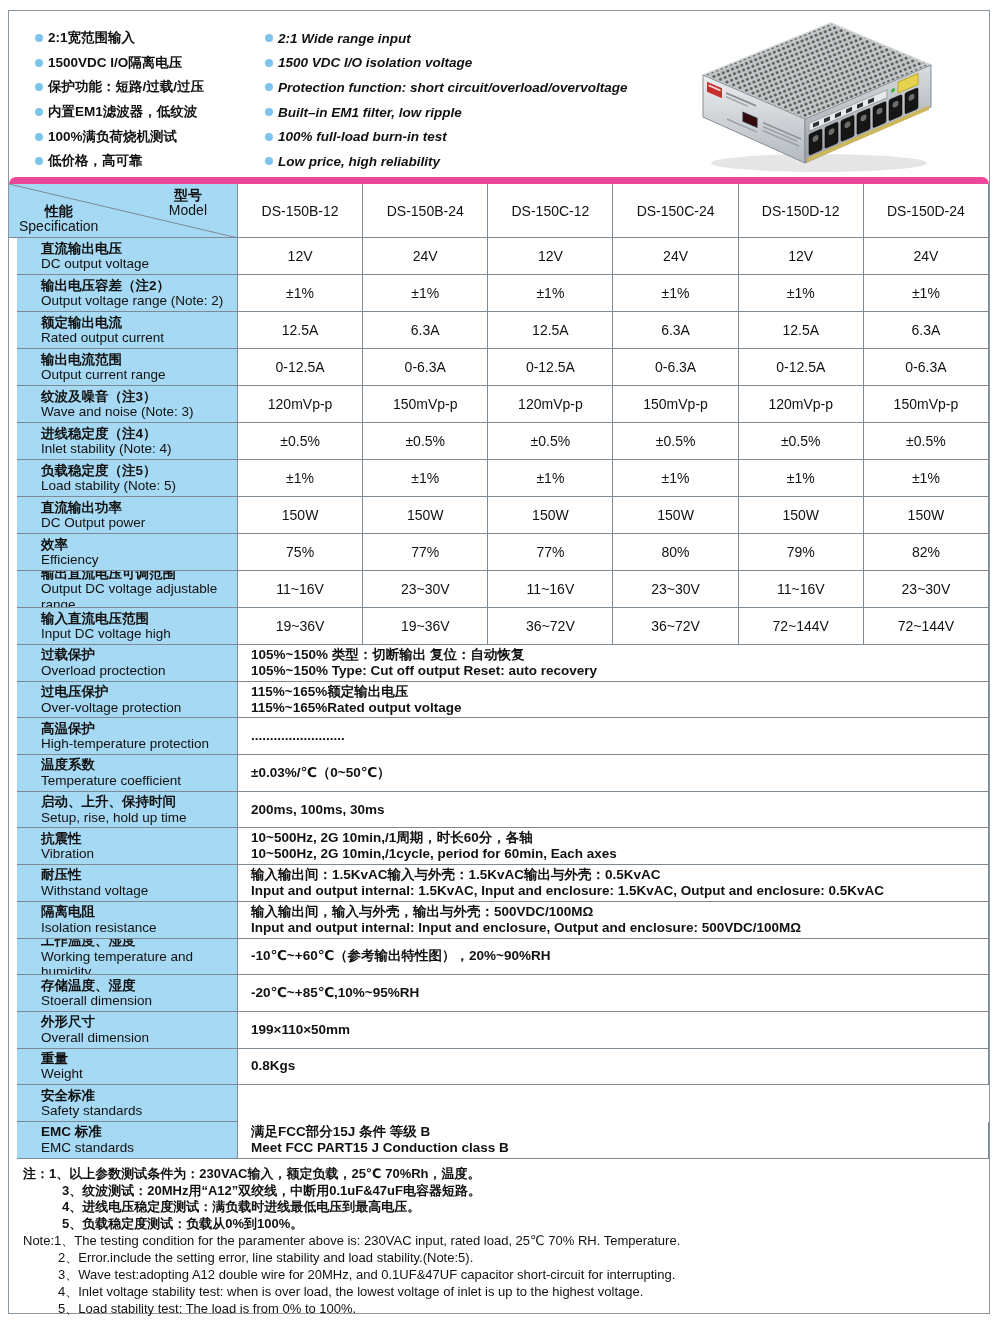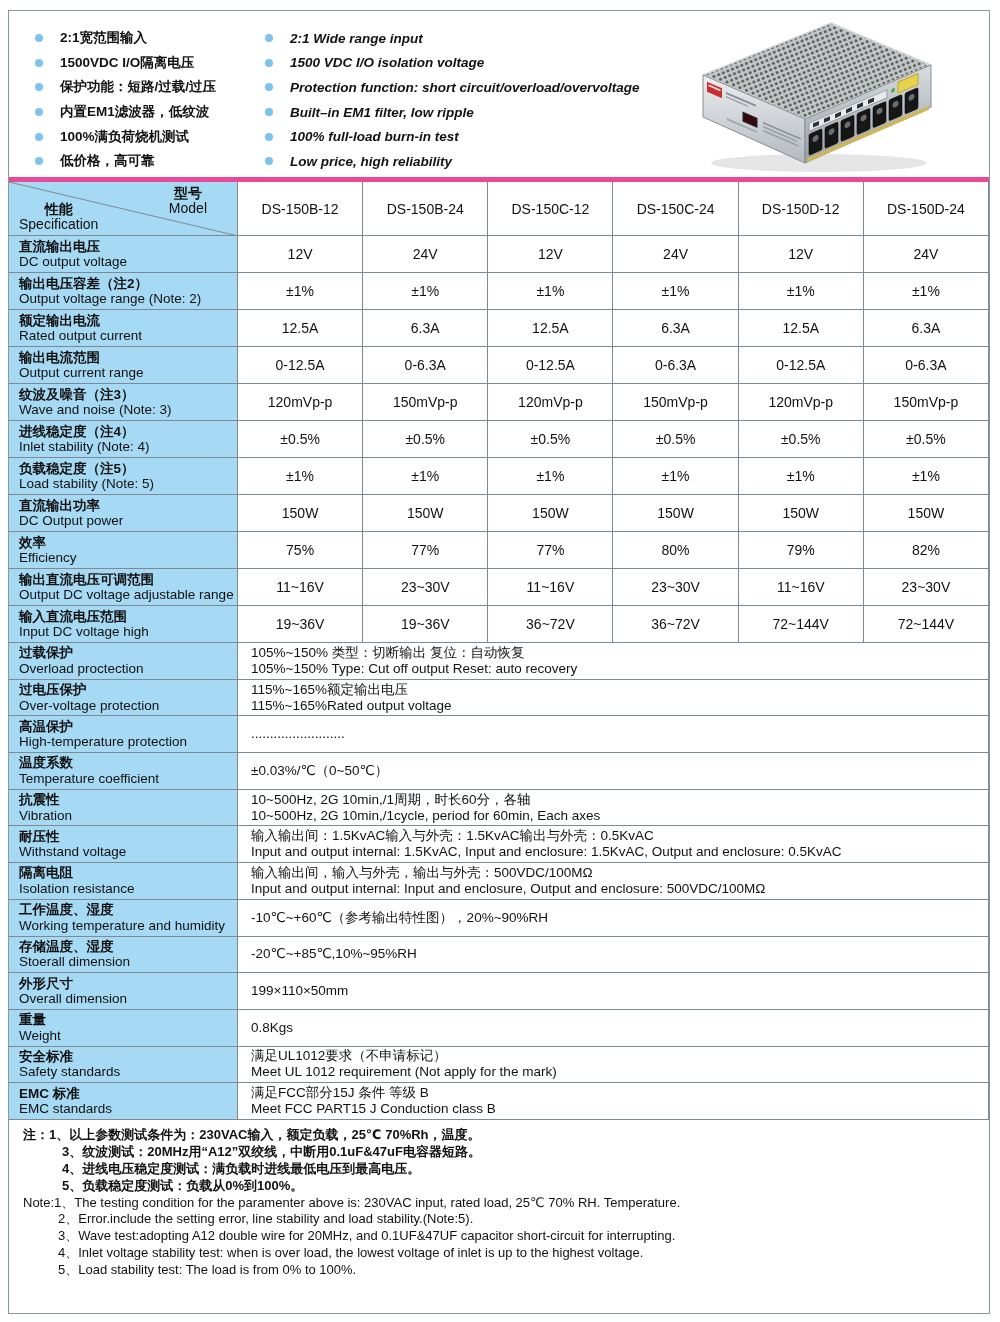--- a/index.html
+++ b/index.html
@@ -8,42 +8,42 @@
     font-family:"Liberation Sans","DejaVu Sans",sans-serif;color:#111;
     -webkit-font-smoothing:antialiased;
   }
   .doc{position:absolute;left:8px;top:10px;width:982px;height:1304px;border:1px solid #8b97a0;box-sizing:border-box;}
 
   
   .features{position:relative;height:166px;}
   .feat-col{position:absolute;top:15px;}
   .feat-col.zh{left:26px;}
   .feat-col.en{left:256px;font-style:italic;}
-  .feat-item{display:flex;align-items:center;height:24.6px;font-size:13.5px;font-weight:700;white-space:nowrap;gap:12px;}
+  .feat-item{display:flex;align-items:center;height:24.6px;font-size:13.5px;font-weight:700;white-space:nowrap;}
   .bullet{width:8px;height:8px;border-radius:50%;background:#7ec3ec;margin-right:5px;flex:0 0 auto;}
   .photo{position:absolute;right:48px;top:2px;width:250px;height:162px;}
 
   
-  .spec-table{border-top:5px solid #ec4899;box-sizing:border-box;}
+  .spec-table{border-top:7px solid #ec4899;box-sizing:border-box;border-radius:7px;}
   .trow{display:grid;grid-template-columns:229px repeat(6,1fr);}
   .cell{border-right:1px solid #7e8a93;border-bottom:1px solid #7e8a93;box-sizing:border-box;display:flex;align-items:center;justify-content:center;font-size:14px;background:#fff;overflow:hidden;}
   .trow .cell:first-child{border-left:none;}
   .hrow{height:54px;}
   .srow{height:37px;}
   .mrow{height:36.7px;}
-  .lbl{background:#a6d9f3;flex-direction:column;align-items:flex-start;justify-content:center;padding-left:10px;font-size:13.5px;line-height:15.5px;}
+  .lbl{background:#a6d9f3;flex-direction:column;align-items:flex-start;justify-content:center;padding-left:24px;font-size:13.5px;line-height:15.5px;margin-left:8px;}
   .lbl .zh-t{font-weight:700;}
   .corner{position:relative;background:#a6d9f3;padding:0;}
   .corner svg{position:absolute;left:0;top:0;}
   .corner-tr{position:absolute;top:4px;right:30px;text-align:center;font-size:14px;line-height:15px;}
   .corner-bl{position:absolute;bottom:3px;left:10px;text-align:center;font-size:14px;line-height:15px;margin-top:44px;}
   .corner-tr .zh-t,.corner-bl .zh-t{display:block;font-weight:700;}
   .corner-tr .en-t,.corner-bl .en-t{display:block;text-align:center;}
   .model-cell{font-size:14px;}
-  .mval{grid-column:2 / -1;flex-direction:column;align-items:flex-start;justify-content:center;padding-left:13px;font-size:13.5px;line-height:16px;}
+  .mval{grid-column:2 / -1;flex-direction:column;align-items:flex-start;justify-content:center;padding-left:13px;font-size:13.5px;line-height:16px;font-weight:bold;}
 
   
   .notes{padding:7px 10px 0 14px;font-size:13px;line-height:16.9px;}
   .note-zh{font-weight:700;white-space:nowrap;}
   .note-en{font-weight:400;white-space:nowrap;}
   .note-zh.cont{padding-left:39px;}
   .note-en.cont{padding-left:35px;}
 </style>
 </head>
 <body>
@@ -363,20 +363,29 @@
         <div class="cell lbl">
           <span class="zh-t">温度系数</span>
           <span class="en-t">Temperature coefficient</span>
         </div>
         <div class="cell mval">
           <span>±0.03%/℃（0~50℃）</span>
         </div>
       </div>
       <div class="trow mrow">
         <div class="cell lbl">
+          <span class="zh-t">启动、上升、保持时间</span>
+          <span class="en-t">Setup, rise, hold up time</span>
+        </div>
+        <div class="cell mval">
+          <span>200ms, 100ms, 30ms</span>
+        </div>
+      </div>
+      <div class="trow mrow">
+        <div class="cell lbl">
           <span class="zh-t">抗震性</span>
           <span class="en-t">Vibration</span>
         </div>
         <div class="cell mval">
           <span>10~500Hz, 2G 10min,/1周期，时长60分，各轴</span>
           <span>10~500Hz, 2G 10min,/1cycle, period for 60min, Each axes</span>
         </div>
       </div>
       <div class="trow mrow">
         <div class="cell lbl">
@@ -431,24 +440,20 @@
           <span class="en-t">Weight</span>
         </div>
         <div class="cell mval">
           <span>0.8Kgs</span>
         </div>
       </div>
       <div class="trow mrow">
         <div class="cell lbl">
           <span class="zh-t">安全标准</span>
           <span class="en-t">Safety standards</span>
-        </div>
-        <div class="cell mval">
-          <span>满足UL1012要求（不申请标记）</span>
-          <span>Meet UL 1012 requirement (Not apply for the mark)</span>
         </div>
       </div>
       <div class="trow mrow">
         <div class="cell lbl">
           <span class="zh-t">EMC 标准</span>
           <span class="en-t">EMC standards</span>
         </div>
         <div class="cell mval">
           <span>满足FCC部分15J 条件 等级 B</span>
           <span>Meet FCC PART15 J Conduction class B</span>

